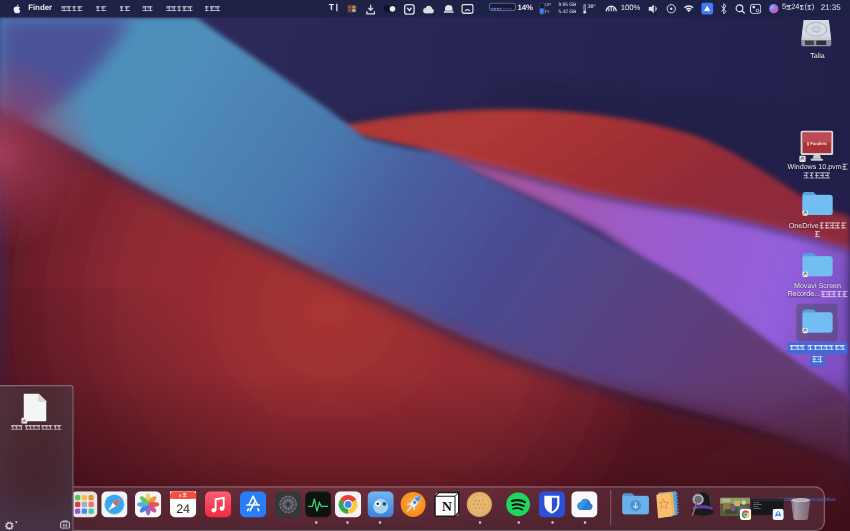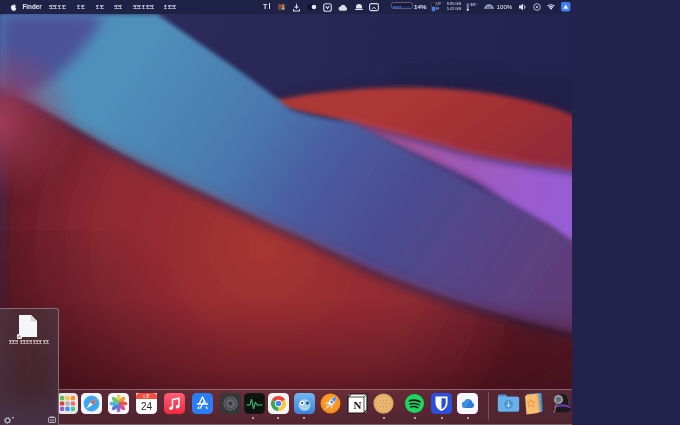--- a/index.html
+++ b/index.html
@@ -1,15 +1,15 @@
 <!DOCTYPE html>
 <html><head><meta charset="utf-8">
 <style>
 html,body{margin:0;padding:0;width:680px;height:425px;overflow:hidden;background:#23224d;font-family:"Liberation Sans",sans-serif;}
-#stage{position:relative;width:572px;height:425px;overflow:hidden;}
+#stage{position:relative;width:680px;height:425px;overflow:hidden;}
 .abs{position:absolute;}
 .lbl{position:absolute;color:#f0f0f5;font-size:5.7px;line-height:6.8px;text-align:center;text-shadow:0 0.5px 1.5px rgba(0,0,0,.8);letter-spacing:0;}
 .k{display:inline-block;vertical-align:-0.5px;background-image:linear-gradient(currentColor,currentColor),linear-gradient(currentColor,currentColor),linear-gradient(currentColor,currentColor),linear-gradient(currentColor,currentColor);background-size:100% 0.7px,70% 0.7px,100% 0.7px,0.7px 100%;background-position:0 0,0 46%,0 100%,50% 0;background-repeat:no-repeat;opacity:.82;}
 .k5{width:3.9px;height:4.4px;margin-right:0.4px;}
 .k4{width:3px;height:3.3px;margin-right:0.3px;}
 </style></head>
 <body>
 <div id="stage">
 
 <svg class="abs" style="left:0;top:0" width="680" height="425" viewBox="0 0 680 425">

